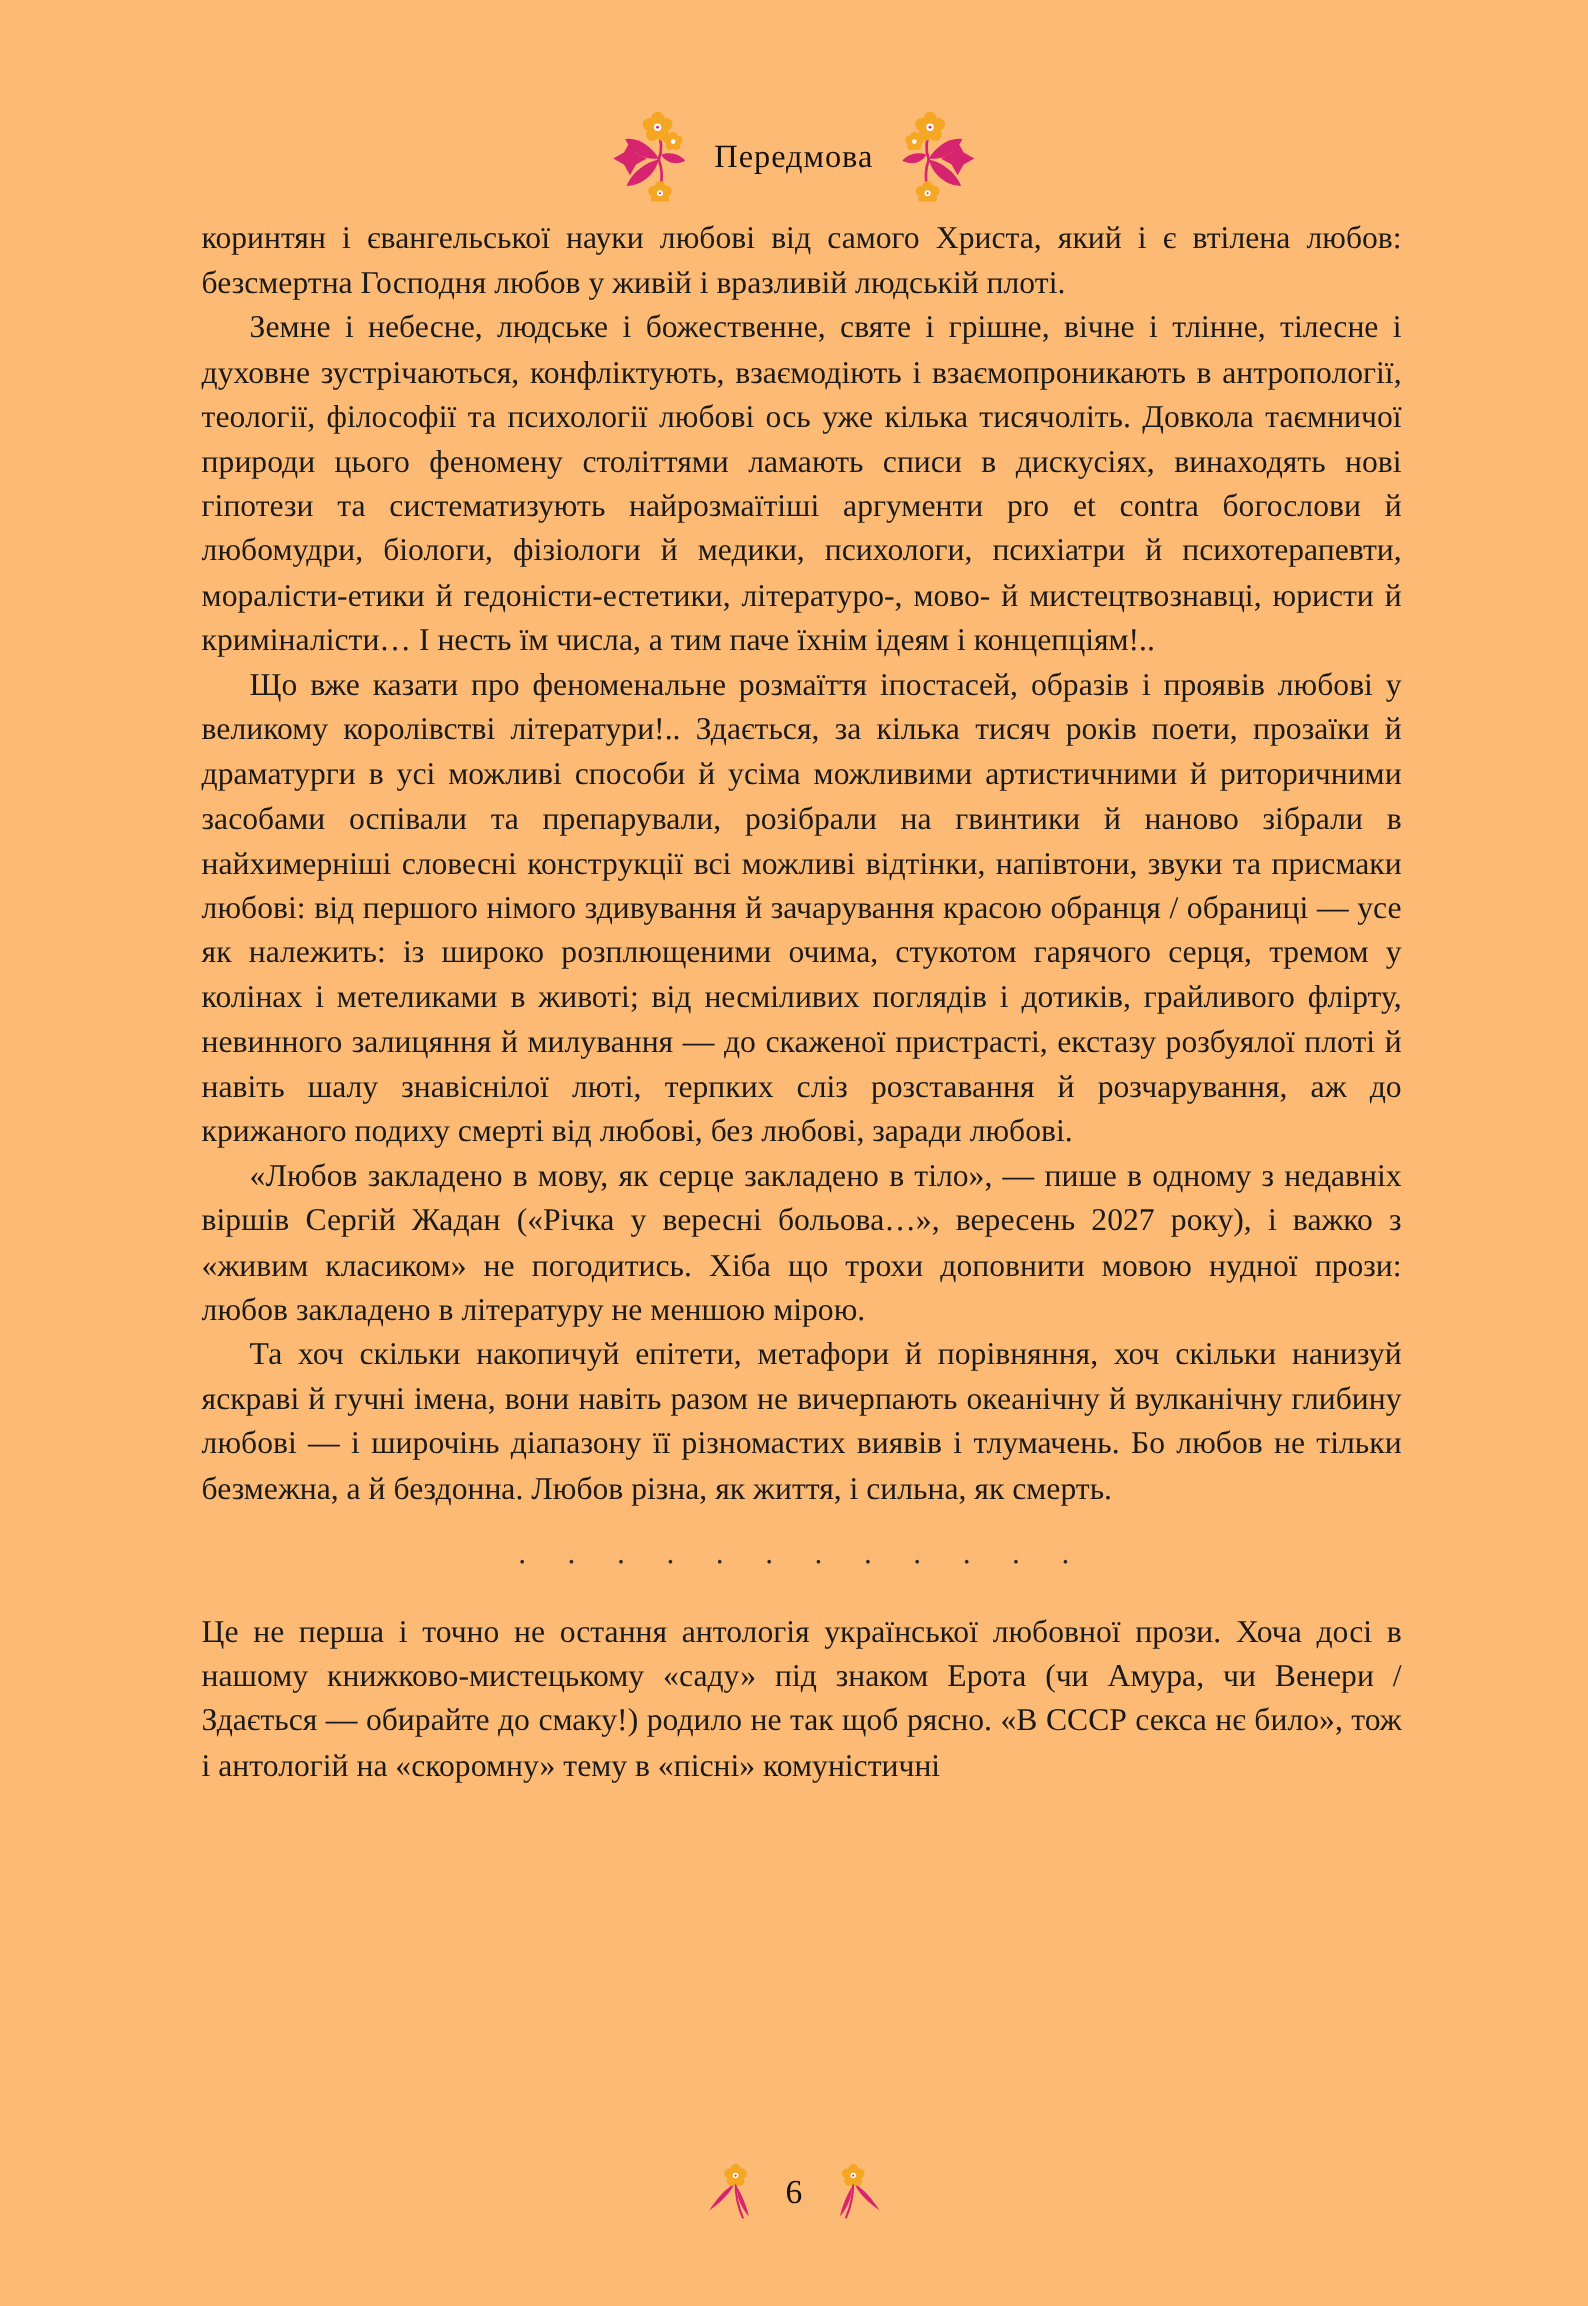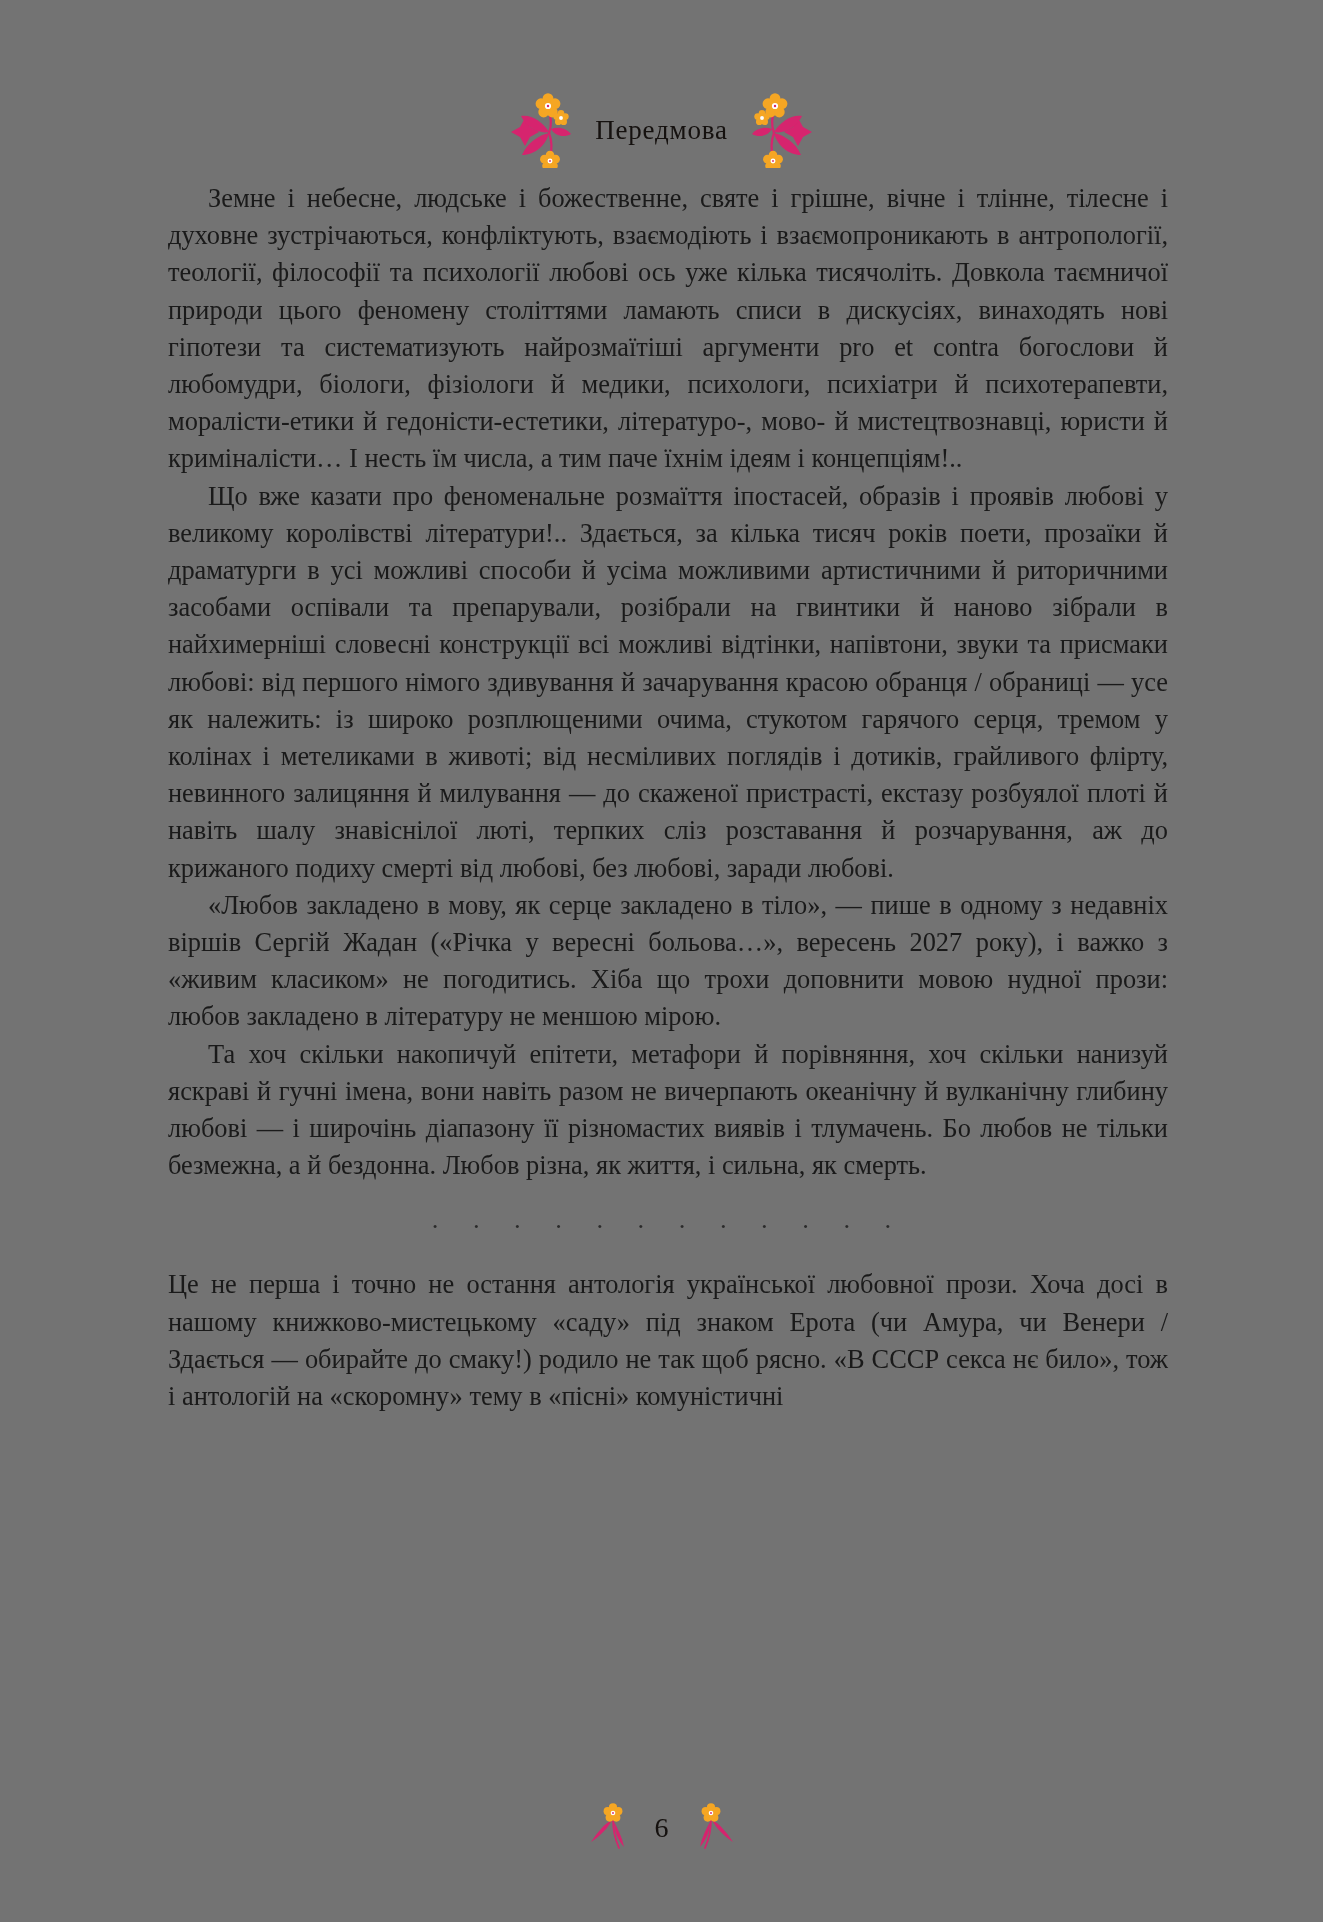--- a/index.html
+++ b/index.html
@@ -4,21 +4,21 @@
 <style>
   html, body {
     margin: 0;
     padding: 0;
     background: #ffffff;
   }
   .page {
     position: relative;
     width: 1323px;
     height: 1922px;
-    background: #737373;
+    background: #fdba74;
     margin: 0 auto;
     overflow: hidden;
     font-family: "Liberation Serif", "DejaVu Serif", serif;
     color: #1a1a1a;
   }
 
   
   .running-head {
     position: absolute;
     top: 92px;
@@ -187,20 +187,21 @@
         <circle cx="-7.0" cy="-2.3" r="5.4" fill="#F5A623"></circle>
         <circle cx="0" cy="0" r="3.1" fill="#ffffff"></circle>
         <circle cx="0" cy="0" r="1.1" fill="#D6246E"></circle>
       </g>
     </svg>
 
   </div>
 
   <div class="body-col">
 
+    <p class="para no-indent">коринтян і євангельської науки любові від самого Христа, який і є втілена любов: безсмертна Господня любов у живій і вразливій людській плоті.</p>
     <p class="para">Земне і небесне, людське і божественне, святе і грішне, вічне і тлінне, тілесне і духовне зустрічаються, конфліктують, взаємодіють і взаємопроникають в антропології, теології, філософії та психології любові ось уже кілька тисячоліть. Довкола таємничої природи цього феномену століттями ламають списи в дискусіях, винаходять нові гіпотези та систематизують найрозмаїтіші аргументи pro et contra богослови й любомудри, біологи, фізіологи й медики, психологи, психіатри й психотерапевти, моралісти-етики й гедоністи-естетики, літературо-, мово- й мистецтвознавці, юристи й криміналісти… І несть їм числа, а тим паче їхнім ідеям і концепціям!..</p>
     <p class="para">Що вже казати про феноменальне розмаїття іпостасей, образів і проявів любові у великому королівстві літератури!.. Здається, за кілька тисяч років поети, прозаїки й драматурги в усі можливі способи й усіма можливими артистичними й риторичними засобами оспівали та препарували, розібрали на гвинтики й наново зібрали в найхимерніші словесні конструкції всі можливі відтінки, напівтони, звуки та присмаки любові: від першого німого здивування й зачарування красою обранця / обраниці — усе як належить: із широко розплющеними очима, стукотом гарячого серця, тремом у колінах і метеликами в животі; від несміливих поглядів і дотиків, грайливого флірту, невинного залицяння й милування — до скаженої пристрасті, екстазу розбуялої плоті й навіть шалу знавіснілої люті, терпких сліз розставання й розчарування, аж до крижаного подиху смерті від любові, без любові, заради любові.</p>
     <p class="para">«Любов закладено в мову, як серце закладено в тіло», — пише в одному з недавніх віршів Сергій Жадан («Річка у вересні больова…», вересень 2027 року), і важко з «живим класиком» не погодитись. Хіба що трохи доповнити мовою нудної прози: любов закладено в літературу не меншою мірою.</p>
     <p class="para">Та хоч скільки накопичуй епітети, метафори й порівняння, хоч скільки нанизуй яскраві й гучні імена, вони навіть разом не вичерпають океанічну й вулканічну глибину любові — і широчінь діапазону її різномастих виявів і тлумачень. Бо любов не тільки безмежна, а й бездонна. Любов різна, як життя, і сильна, як смерть.</p>
 
     <div class="divider">· · · · · · · · · · · ·</div>
 
     <p class="para no-indent">Це не перша і точно не остання антологія української любовної прози. Хоча досі в нашому книжково-мистецькому «саду» під знаком Ерота (чи Амура, чи Венери / Здається — обирайте до смаку!) родило не так щоб рясно. «В СССР секса нє било», тож і антологій на «скоромну» тему в «пісні» комуністичні</p>
 
   </div>

